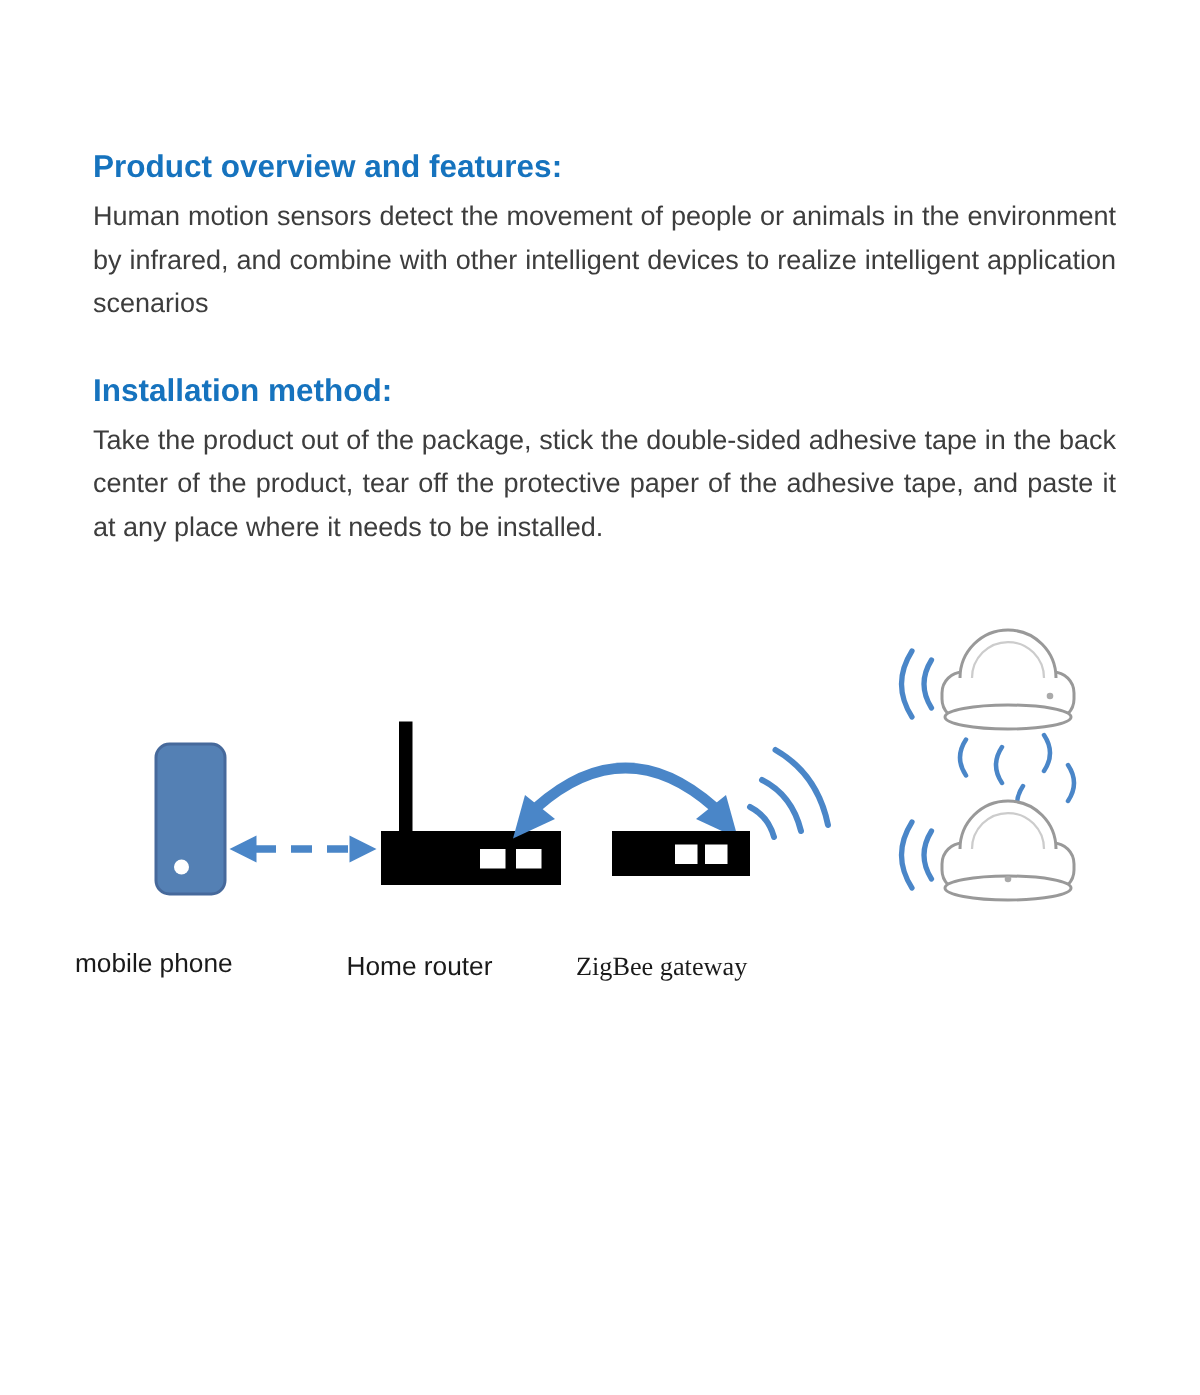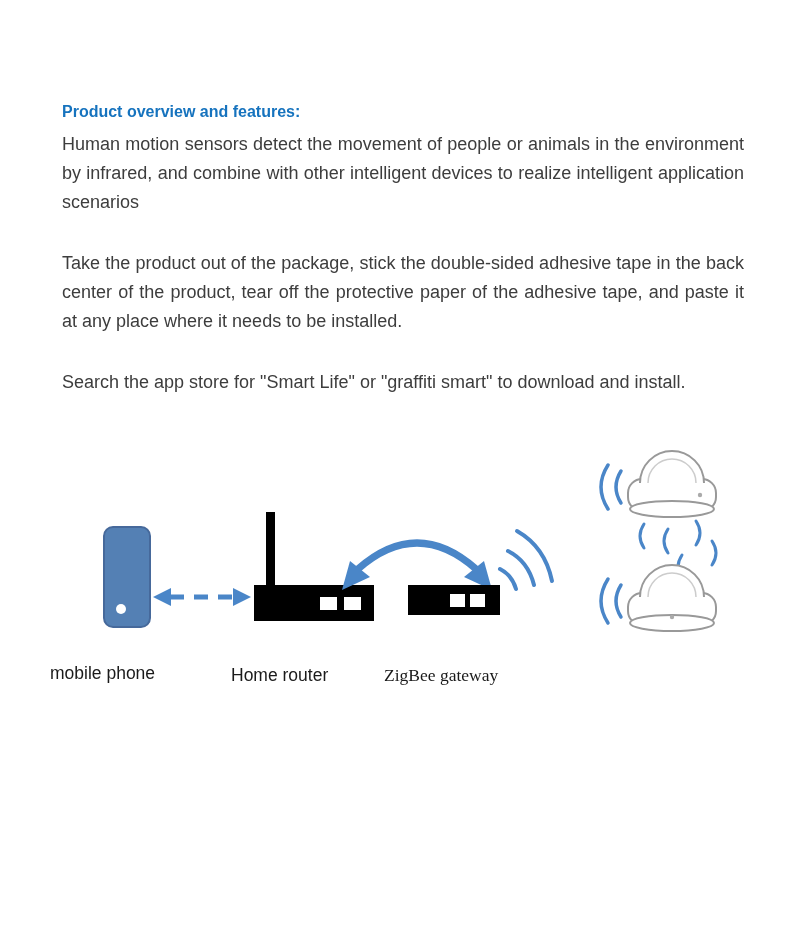--- a/index.html
+++ b/index.html
@@ -10,21 +10,21 @@
     margin: 0 auto;
     background: #ffffff;
     font-family: "Liberation Sans", sans-serif;
     box-sizing: border-box;
     padding: 100px 56px 0 62px;
     overflow: hidden;
   }
   .section { margin-bottom: 32px; }
   .section h2 {
     margin: 0 0 6px 0;
-    font-size: 16px;
+    font-size: 21px;
     line-height: 24px;
     font-weight: bold;
     color: #1673be;
   }
   .section p {
     margin: 0;
     font-size: 18px;
     line-height: 29px;
     color: #3d3d3d;
     text-align: justify;
@@ -51,25 +51,25 @@
 <body>
 
 <div class="page">
 
   <div class="section">
     <h2>Product overview and features:</h2>
     <p>Human motion sensors detect the movement of people or animals in the environment by infrared, and combine with other intelligent devices to realize intelligent application scenarios</p>
   </div>
 
   <div class="section">
+    <h2>Installation method:</h2>
     <p>Take the product out of the package, stick the double-sided adhesive tape in the back center of the product, tear off the protective paper of the adhesive tape, and paste it at any place where it needs to be installed.</p>
   </div>
 
   <div class="section">
-    <p>Search the app store for "Smart Life" or "graffiti smart" to download and install.</p>
   </div>
 
   <div class="diagram">
     <svg width="800" height="300" viewBox="0 0 800 300" xmlns="http://www.w3.org/2000/svg">
 
       <g>
         <rect x="104" y="98" width="46" height="100" rx="9" fill="#5480b4" stroke="#46699b" stroke-width="2"></rect>
         <circle cx="121" cy="180" r="5" fill="#ffffff"></circle>
       </g>
 

